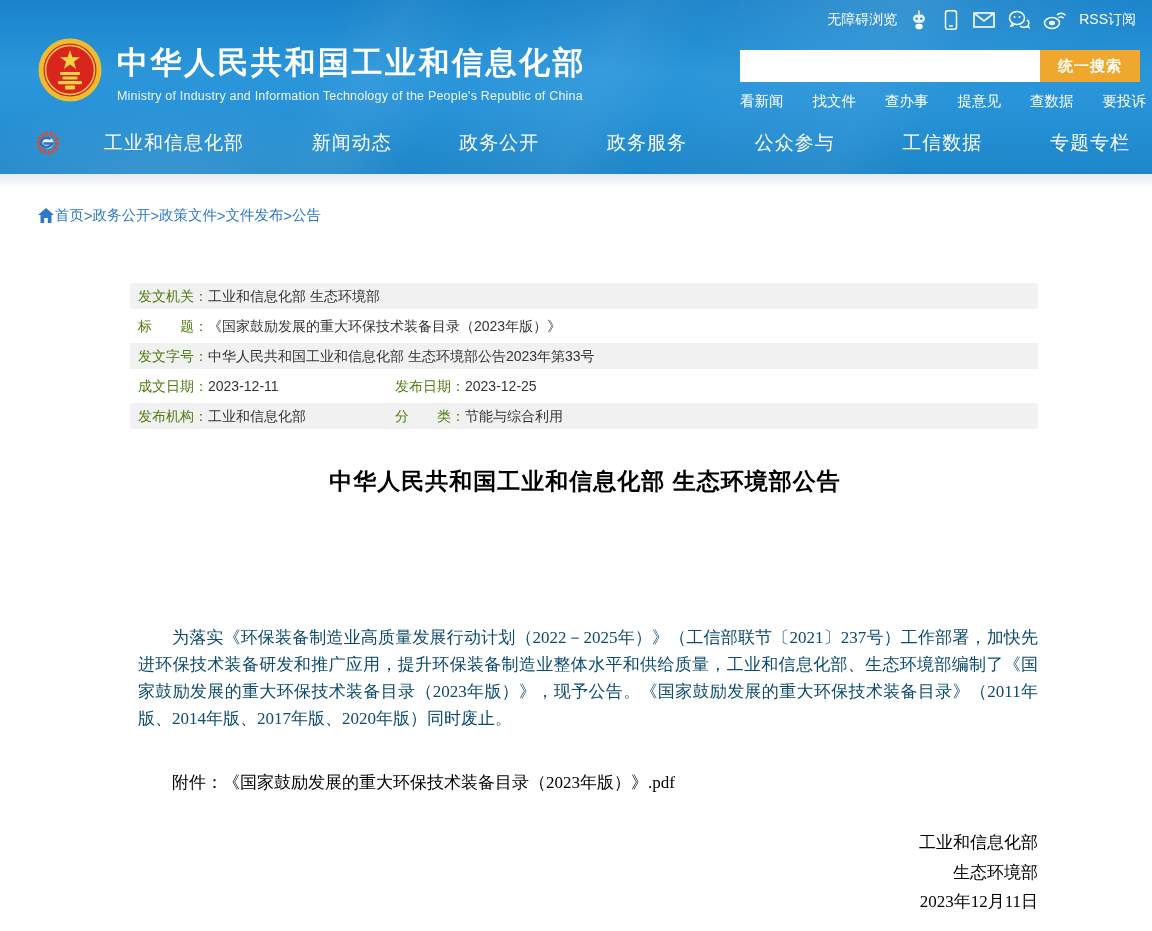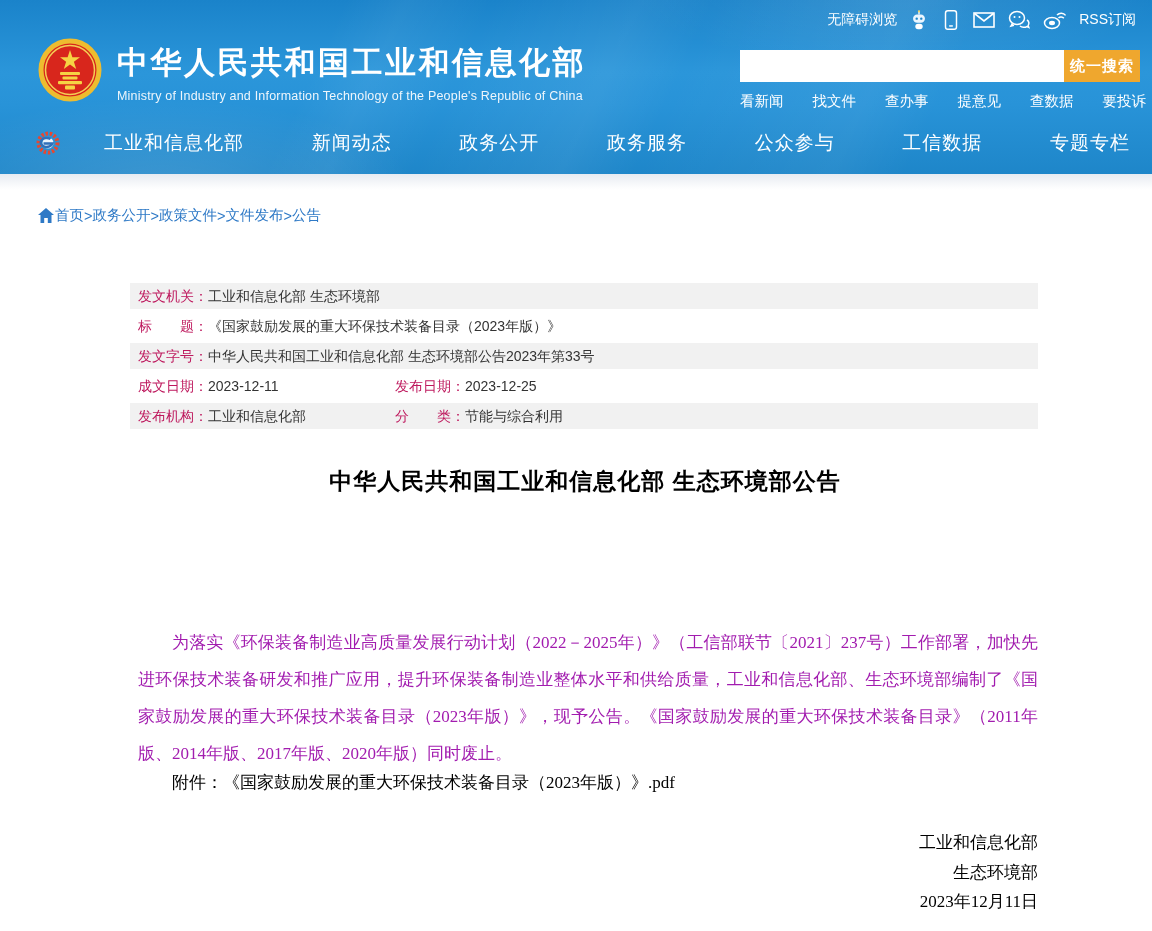--- a/index.html
+++ b/index.html
@@ -22,21 +22,21 @@
   .topbar .tlink { cursor:pointer; white-space:nowrap; }
   .topbar svg { display:block; }
 
   .brand { position:absolute; left:38px; top:38px; display:flex; align-items:center; gap:15px; z-index:2; cursor:pointer; }
   .brand-cn { font-size:31px; font-weight:bold; color:#fff; letter-spacing:2.5px; }
   .brand-en { font-size:12.5px; color:#eef6fc; margin-top:5px; letter-spacing:.2px; }
 
   .search-area { position:absolute; top:50px; right:12px; width:400px; z-index:3; }
   .search-row { display:flex; }
   .search-input { flex:1; height:32px; border:none; outline:none; background:#fff; padding:0 8px; font-size:14px; }
-  .search-btn { width:76px; height:32px; border:none; background:#efa72e; color:#fff;
+  .search-btn { width:100px; height:32px; border:none; background:#efa72e; color:#fff;
     font-size:15px; font-weight:bold; letter-spacing:1px; cursor:pointer; font-family:inherit; }
   .quick-links { display:flex; gap:29px; margin-top:10px; color:#fff; font-size:14.5px; }
   .quick-links span { cursor:pointer; white-space:nowrap; }
 
   .nav-logo { position:absolute; left:33px; top:127px; z-index:2; cursor:pointer; }
   .mainnav { position:absolute; left:104px; right:22px; top:130px; display:flex;
     justify-content:space-between; z-index:2; }
   .mainnav .nav-item { color:#fff; font-size:19px; letter-spacing:1px; cursor:pointer; white-space:nowrap; }
 
   
@@ -48,31 +48,31 @@
     color:#2e79c6; font-size:14.5px; }
   .breadcrumb .crumb { cursor:pointer; }
   .breadcrumb .sep { color:#2e79c6; }
   .breadcrumb svg { display:block; margin-right:1px; }
 
   
   .meta { position:absolute; left:130px; top:283px; width:908px; font-size:14px; color:#3c3c3c; }
   .meta-row { height:26px; line-height:26px; margin-bottom:4px; padding-left:8px; background:#f1f1f1;
     white-space:nowrap; overflow:hidden; }
   .meta-row.white { background:#fff; }
-  .meta-label { color:#be185d; }
+  .meta-label { color:#4d7c0f; }
   .meta-value { color:#333; }
   .meta-pair-first { display:inline-block; width:257px; }
 
   
   .doc-title { position:absolute; left:135px; top:466px; width:900px; text-align:center;
     font-size:23px; font-weight:bold; color:#000; letter-spacing:1px; }
   .doc-issue { position:absolute; left:126px; top:539px; width:900px; text-align:center;
     font-size:15px; color:#111; font-family:"Liberation Serif", serif; }
-  .doc-body { position:absolute; left:138px; top:624px; width:900px; font-size:17px; line-height:37px;
-    color:#a21caf; text-indent:2em; font-family:"Liberation Serif", serif; text-align:justify; }
+  .doc-body { position:absolute; left:138px; top:624px; width:900px; font-size:17px; line-height:27px;
+    color:#0c4a6e; text-indent:2em; font-family:"Liberation Serif", serif; text-align:justify; }
   .doc-attachment { position:absolute; left:138px; top:771px; width:900px; font-size:17px;
     color:#000; text-indent:2em; font-family:"Liberation Serif", serif; cursor:pointer; }
   .doc-signature { position:absolute; left:138px; top:828px; width:900px; text-align:right;
     font-size:17px; line-height:29.5px; color:#000; font-family:"Liberation Serif", serif; }
 </style>
 </head>
 <body>
 
 <div class="page">
 

